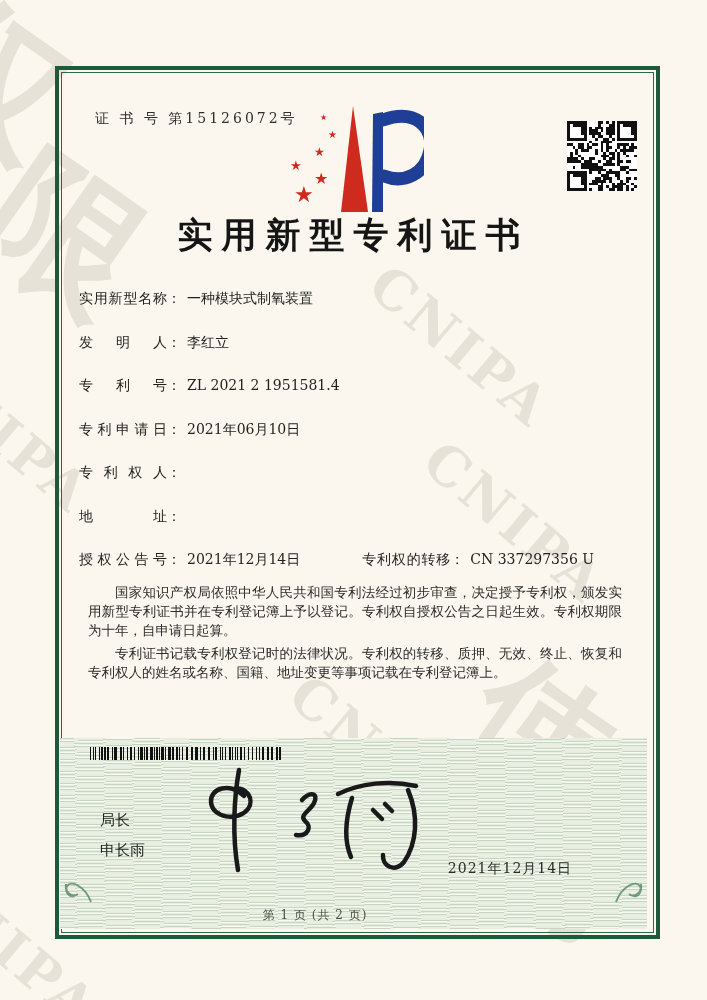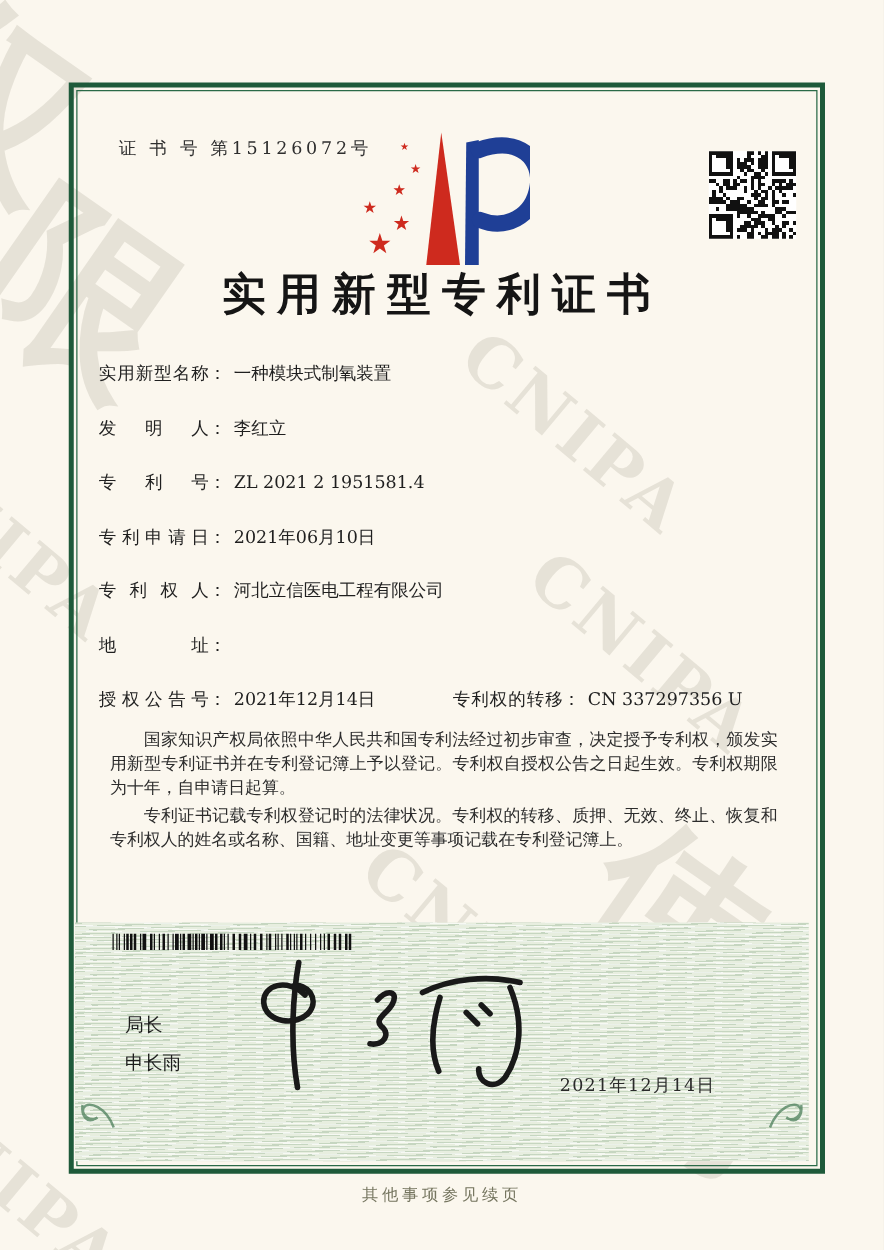--- a/index.html
+++ b/index.html
@@ -340,21 +340,20 @@
       <span class="fvalue">ZL 2021 2 1951581.4</span>
     </div>
     <div class="frow">
       <span class="flabel">专利申请日</span>
         <span>：</span>
       <span class="fvalue">2021年06月10日</span>
     </div>
     <div class="frow">
       <span class="flabel">专利权人</span>
         <span>：</span>
-      <span class="fvalue">河北立信医电工程有限公司</span>
     </div>
     <div class="frow">
       <span class="flabel">地址</span>
         <span>：</span>
     </div>
     <div class="frow">
       <span class="flabel">授权公告号</span>
         <span>：</span>
       <span class="fvalue">2021年12月14日</span>
       <span class="flabel gpair2">专利权的转移</span>
@@ -440,27 +439,27 @@
         <path d="M158,30 C180,19 210,16 236,22"></path>
         <path d="M172,34 C165,57 164,77 171,93"></path>
         <path d="M228,26 C239,52 237,79 224,98 C215,109 202,102 203,91"></path>
         <path d="M193,46 l9,9"></path>
         <path d="M205,40 l7,7"></path>
       </g>
     </svg>
   </div>
 
   <div class="abs issue-date">2021年12月14日</div>
+  <div class="abs page-info">第 1 页 (共 2 页)</div>
 
   <div class="abs" style="left:63px;top:876px;transform:scaleX(-1);">
     <svg class="flourish" viewBox="0 0 30 30">
         <path d="M2,26 C8,10 22,4 26,10 C29,16 20,22 15,18 C24,24 28,16 27,8" fill="none" stroke="#4b7d5a" stroke-width="2" opacity="0.75"></path>
       </svg>
   </div>
   <div class="abs" style="left:614px;top:876px;">
     <svg class="flourish" viewBox="0 0 30 30">
         <path d="M2,26 C8,10 22,4 26,10 C29,16 20,22 15,18 C24,24 28,16 27,8" fill="none" stroke="#4b7d5a" stroke-width="2" opacity="0.75"></path>
       </svg>
   </div>
 
-  <div class="abs footer-note">其他事项参见续页</div>
 
 </div>
 
 </body></html>

